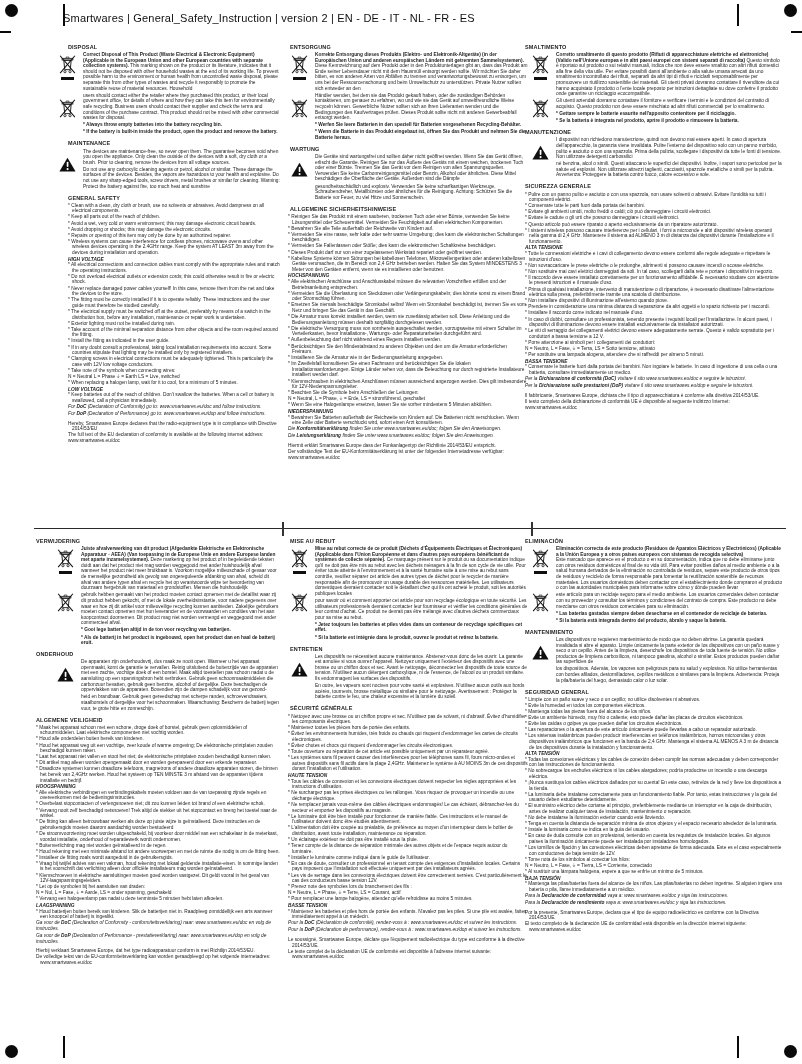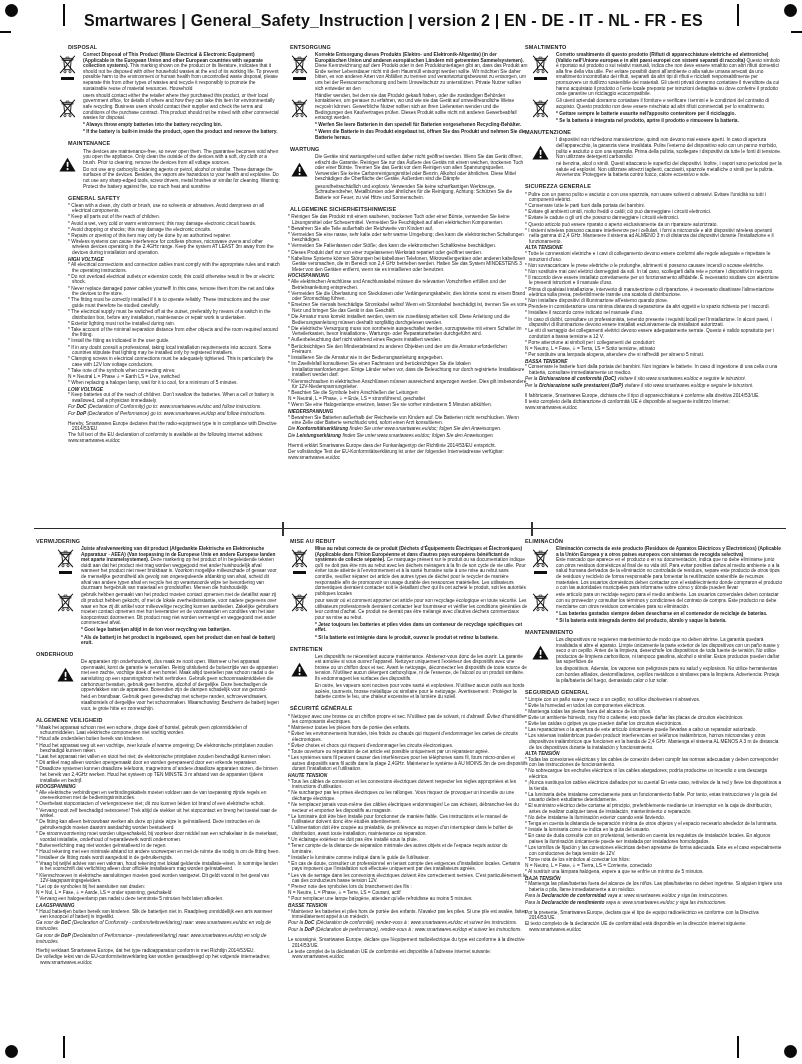--- a/index.html
+++ b/index.html
@@ -3,21 +3,21 @@
 <meta charset="utf-8">
 <style>
   html,body{margin:0;padding:0;}
   body{width:802px;height:1064px;position:relative;background:#fff;overflow:hidden;
        font-family:"Liberation Sans",sans-serif;color:#1c1c1c;}
   
   .regdot{position:absolute;width:13px;height:13px;border-radius:50%;background:#0a0a0a;}
   .regbar-v{position:absolute;width:2px;height:22px;background:#0a0a0a;}
   .regdash-h{position:absolute;width:11px;height:2px;background:#0a0a0a;}
   .coltick{position:absolute;width:1.5px;height:14px;background:#333;}
-  .hdr{position:absolute;left:84px;top:12px;font-size:16px;font-weight:700;letter-spacing:.2px;color:#111;}
+  .hdr{position:absolute;left:63px;top:12px;font-size:11px;font-weight:400;letter-spacing:.2px;color:#111;}
   .rowline{position:absolute;left:34px;top:528px;width:752px;height:0;border-top:1px solid #2a2a2a;}
   
   .block{position:absolute;font-size:4.8px;line-height:5.6px;color:#1d1d1d;}
   .c1t{left:56px;top:40px;width:224px;}
   .c2t{left:288px;top:40px;width:240px;}
   .c3t{left:525px;top:40px;width:258px;}
   .c1b{left:36px;top:534px;width:244px;}
   .c2b{left:288px;top:534px;width:240px;}
   .c3b{left:525px;top:534px;width:258px;}
   .c1t .h,.c1t .list,.c1t .sh,.c1t .foot,.c1t .decl{margin-left:12px;}

